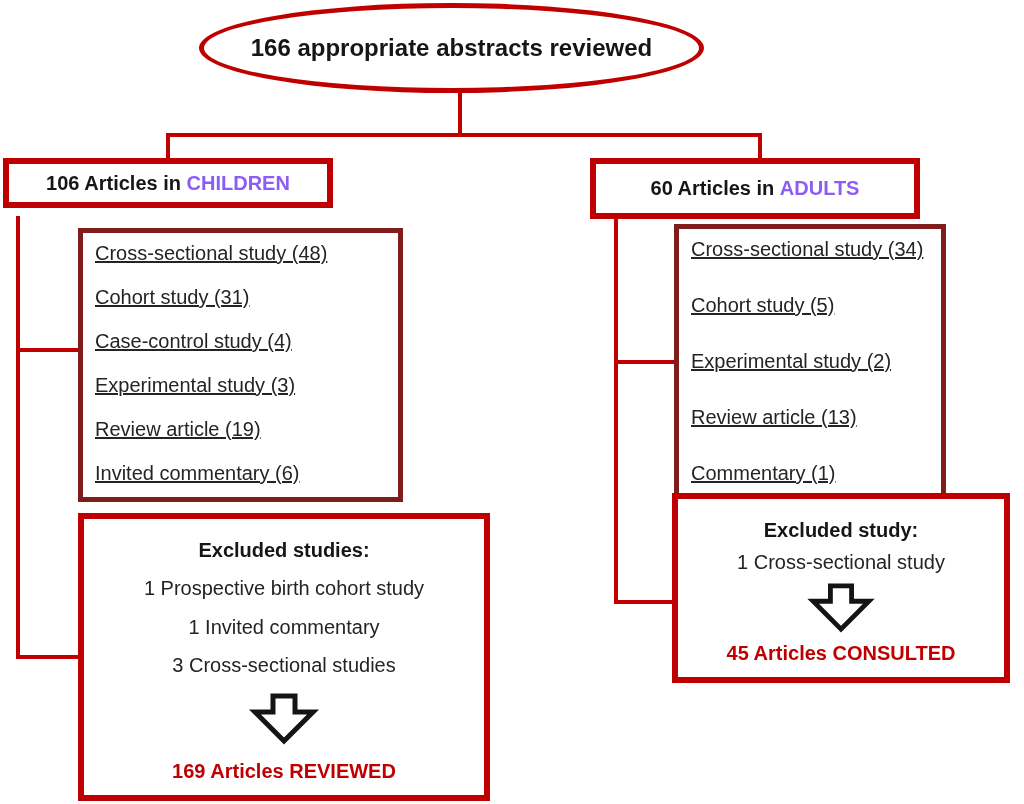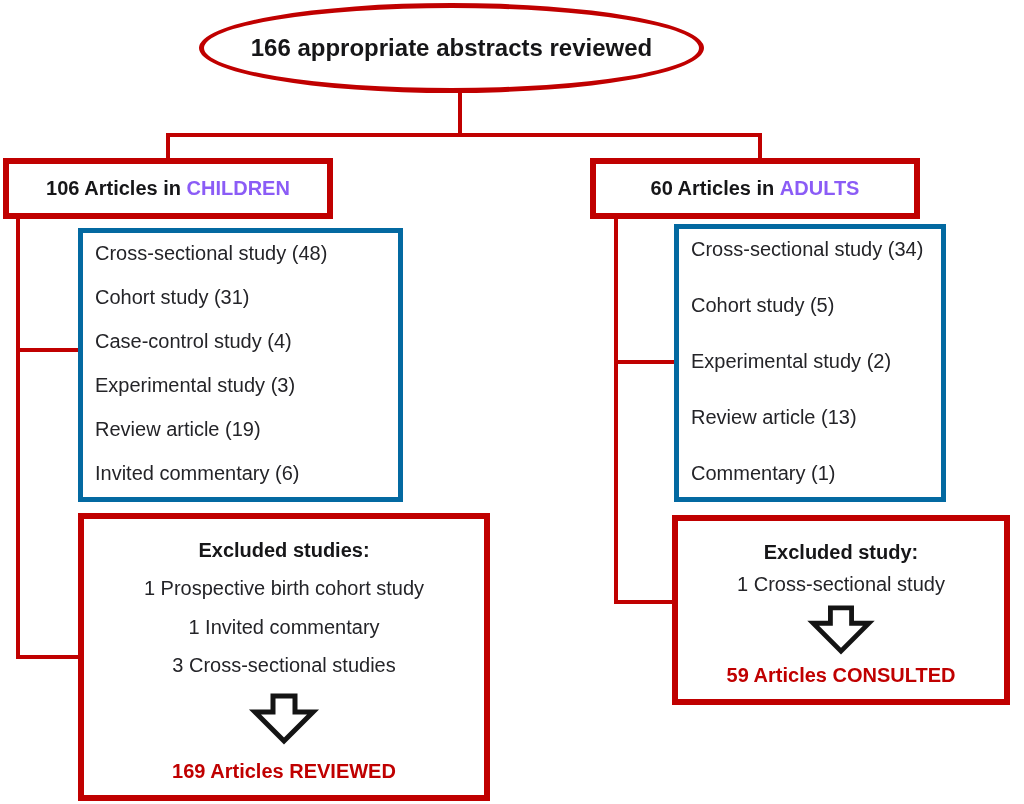--- a/index.html
+++ b/index.html
@@ -14,23 +14,23 @@
     display:flex;align-items:center;justify-content:center;
     font-weight:bold;font-size:24px;color:#161618;
   }
   .header-box{
     border:6px solid #c00000;
     display:flex;align-items:center;justify-content:center;
     font-weight:bold;font-size:20px;white-space:pre;color:#161618;
   }
   .header-box .hl{color:#8b5cf6;}
   .study-box{
-    border:5px solid #0369a1;
+    border:5px solid #7f1d1d;
     display:flex;flex-direction:column;justify-content:space-between;
-    padding:9px 4px 12px 12px;font-size:20px;color:#242428;
+    padding:9px 4px 12px 12px;font-size:20px;color:#242428;text-decoration:underline;
   }
   .study-box .item{white-space:nowrap;}
   .excl-box{
     border:6px solid #c00000;
     display:flex;flex-direction:column;justify-content:space-between;align-items:center;
     text-align:center;padding:20px 4px 12px;font-size:20px;color:#242428;
   }
   .excl-title{font-weight:bold;color:#161618;}
   .excl-result{font-weight:bold;color:#c00000;}
   .arrow-wrap{line-height:0;}
@@ -50,21 +50,21 @@
   <div class="line" style="left:758px;top:133px;width:4px;height:27px;"></div>
 
   <div class="line" style="left:16px;top:216px;width:4px;height:443px;"></div>
   <div class="line" style="left:16px;top:348px;width:64px;height:4px;"></div>
   <div class="line" style="left:16px;top:655px;width:64px;height:4px;"></div>
 
   <div class="line" style="left:614px;top:216px;width:4px;height:388px;"></div>
   <div class="line" style="left:614px;top:360px;width:60px;height:4px;"></div>
   <div class="line" style="left:614px;top:600px;width:60px;height:4px;"></div>
 
-  <div class="node header-box" style="left:3px;top:158px;width:330px;height:61px;">
+  <div class="node header-box" style="left:3px;top:158px;width:330px;height:50px;">
     <span>106 Articles in </span><span class="hl">CHILDREN</span>
   </div>
 
   <div class="node header-box" style="left:590px;top:158px;width:330px;height:61px;">
     <span>60 Articles in </span><span class="hl">ADULTS</span>
   </div>
 
   <div class="node study-box" style="left:78px;top:228px;width:325px;height:274px;">
     <div class="item">Cross-sectional study (48)</div>
     <div class="item">Cohort study (31)</div>
@@ -88,24 +88,24 @@
     <div class="item">1 Invited commentary</div>
     <div class="item">3 Cross-sectional studies</div>
     <div class="arrow-wrap">
       <svg width="74" height="52" viewBox="0 0 74 52" aria-hidden="true">
         <path d="M26 3 H48 V19 H66 L37 48 L8 19 H26 Z" fill="#ffffff" stroke="#141414" stroke-width="5" stroke-linejoin="miter"></path>
       </svg>
     </div>
     <div class="excl-result">169 Articles REVIEWED</div>
   </div>
 
-  <div class="node excl-box" style="left:672px;top:515px;width:338px;height:190px;">
+  <div class="node excl-box" style="left:672px;top:493px;width:338px;height:190px;">
     <div class="excl-title">Excluded study:</div>
     <div class="item">1 Cross-sectional study</div>
     <div class="arrow-wrap">
       <svg width="74" height="50" viewBox="0 0 74 52" aria-hidden="true">
         <path d="M26 3 H48 V19 H66 L37 48 L8 19 H26 Z" fill="#ffffff" stroke="#141414" stroke-width="5" stroke-linejoin="miter"></path>
       </svg>
     </div>
-    <div class="excl-result">59 Articles CONSULTED</div>
+    <div class="excl-result">45 Articles CONSULTED</div>
   </div>
 
 </div>
 
 </body></html>

